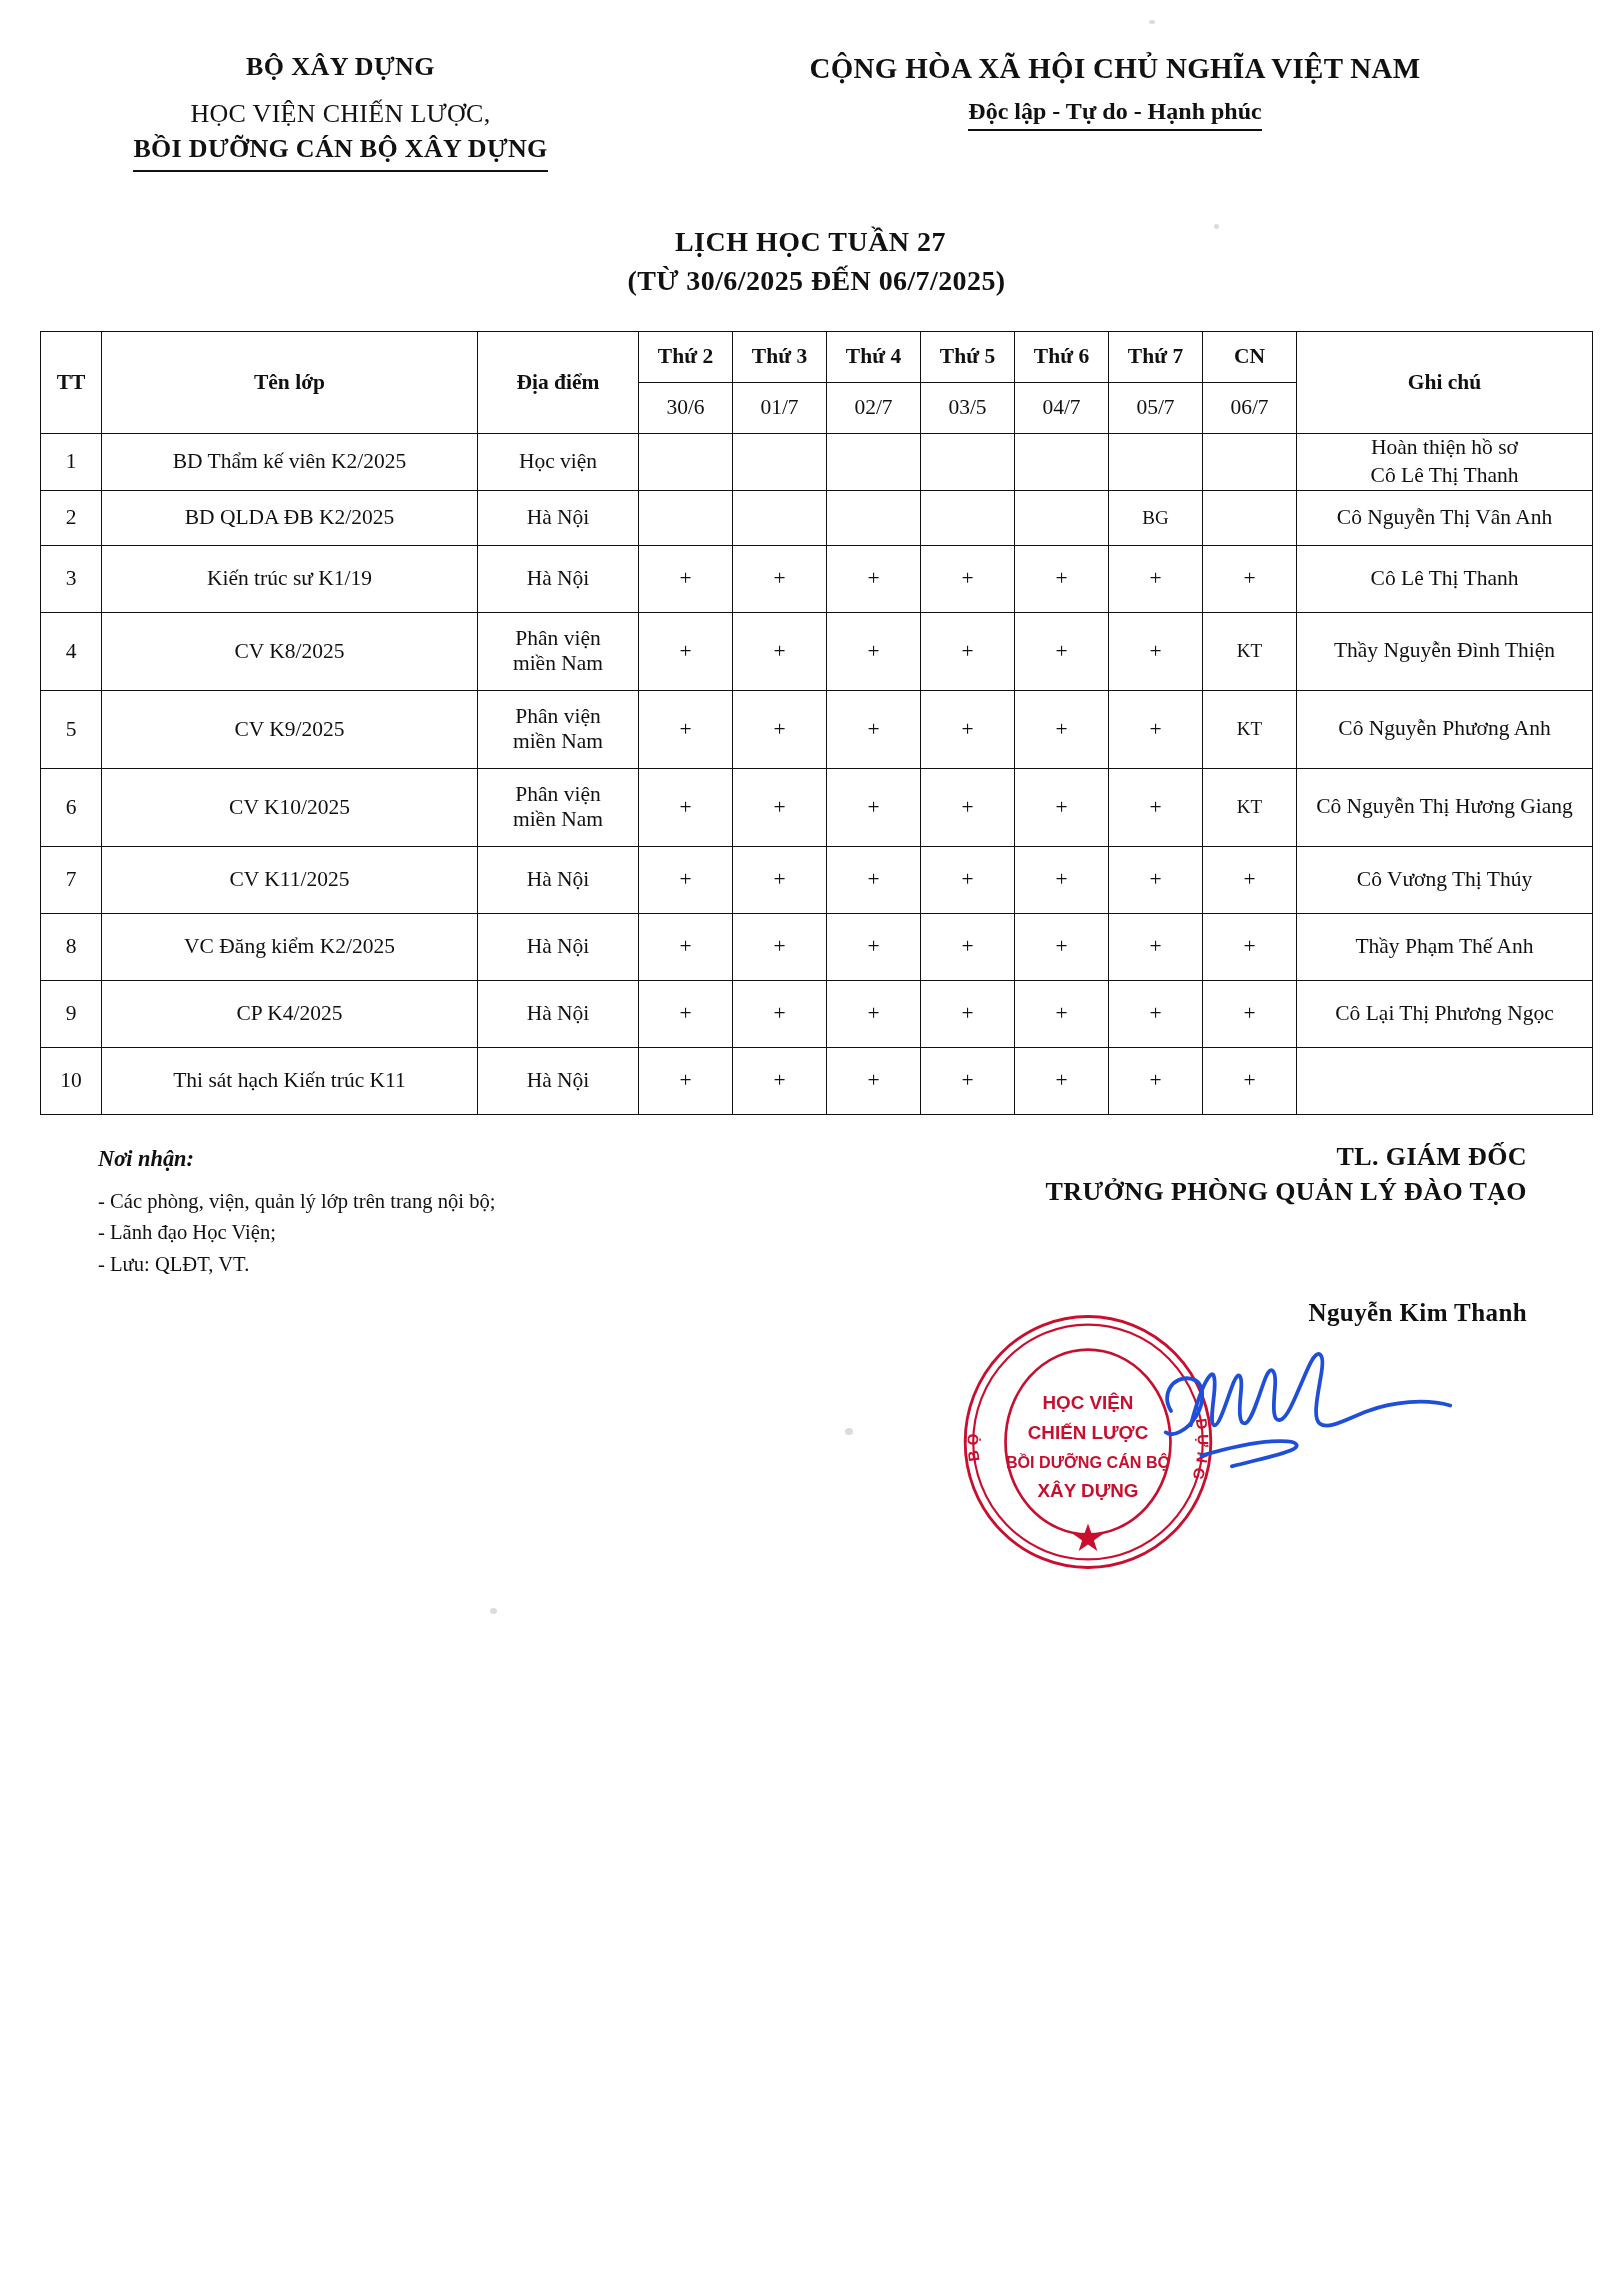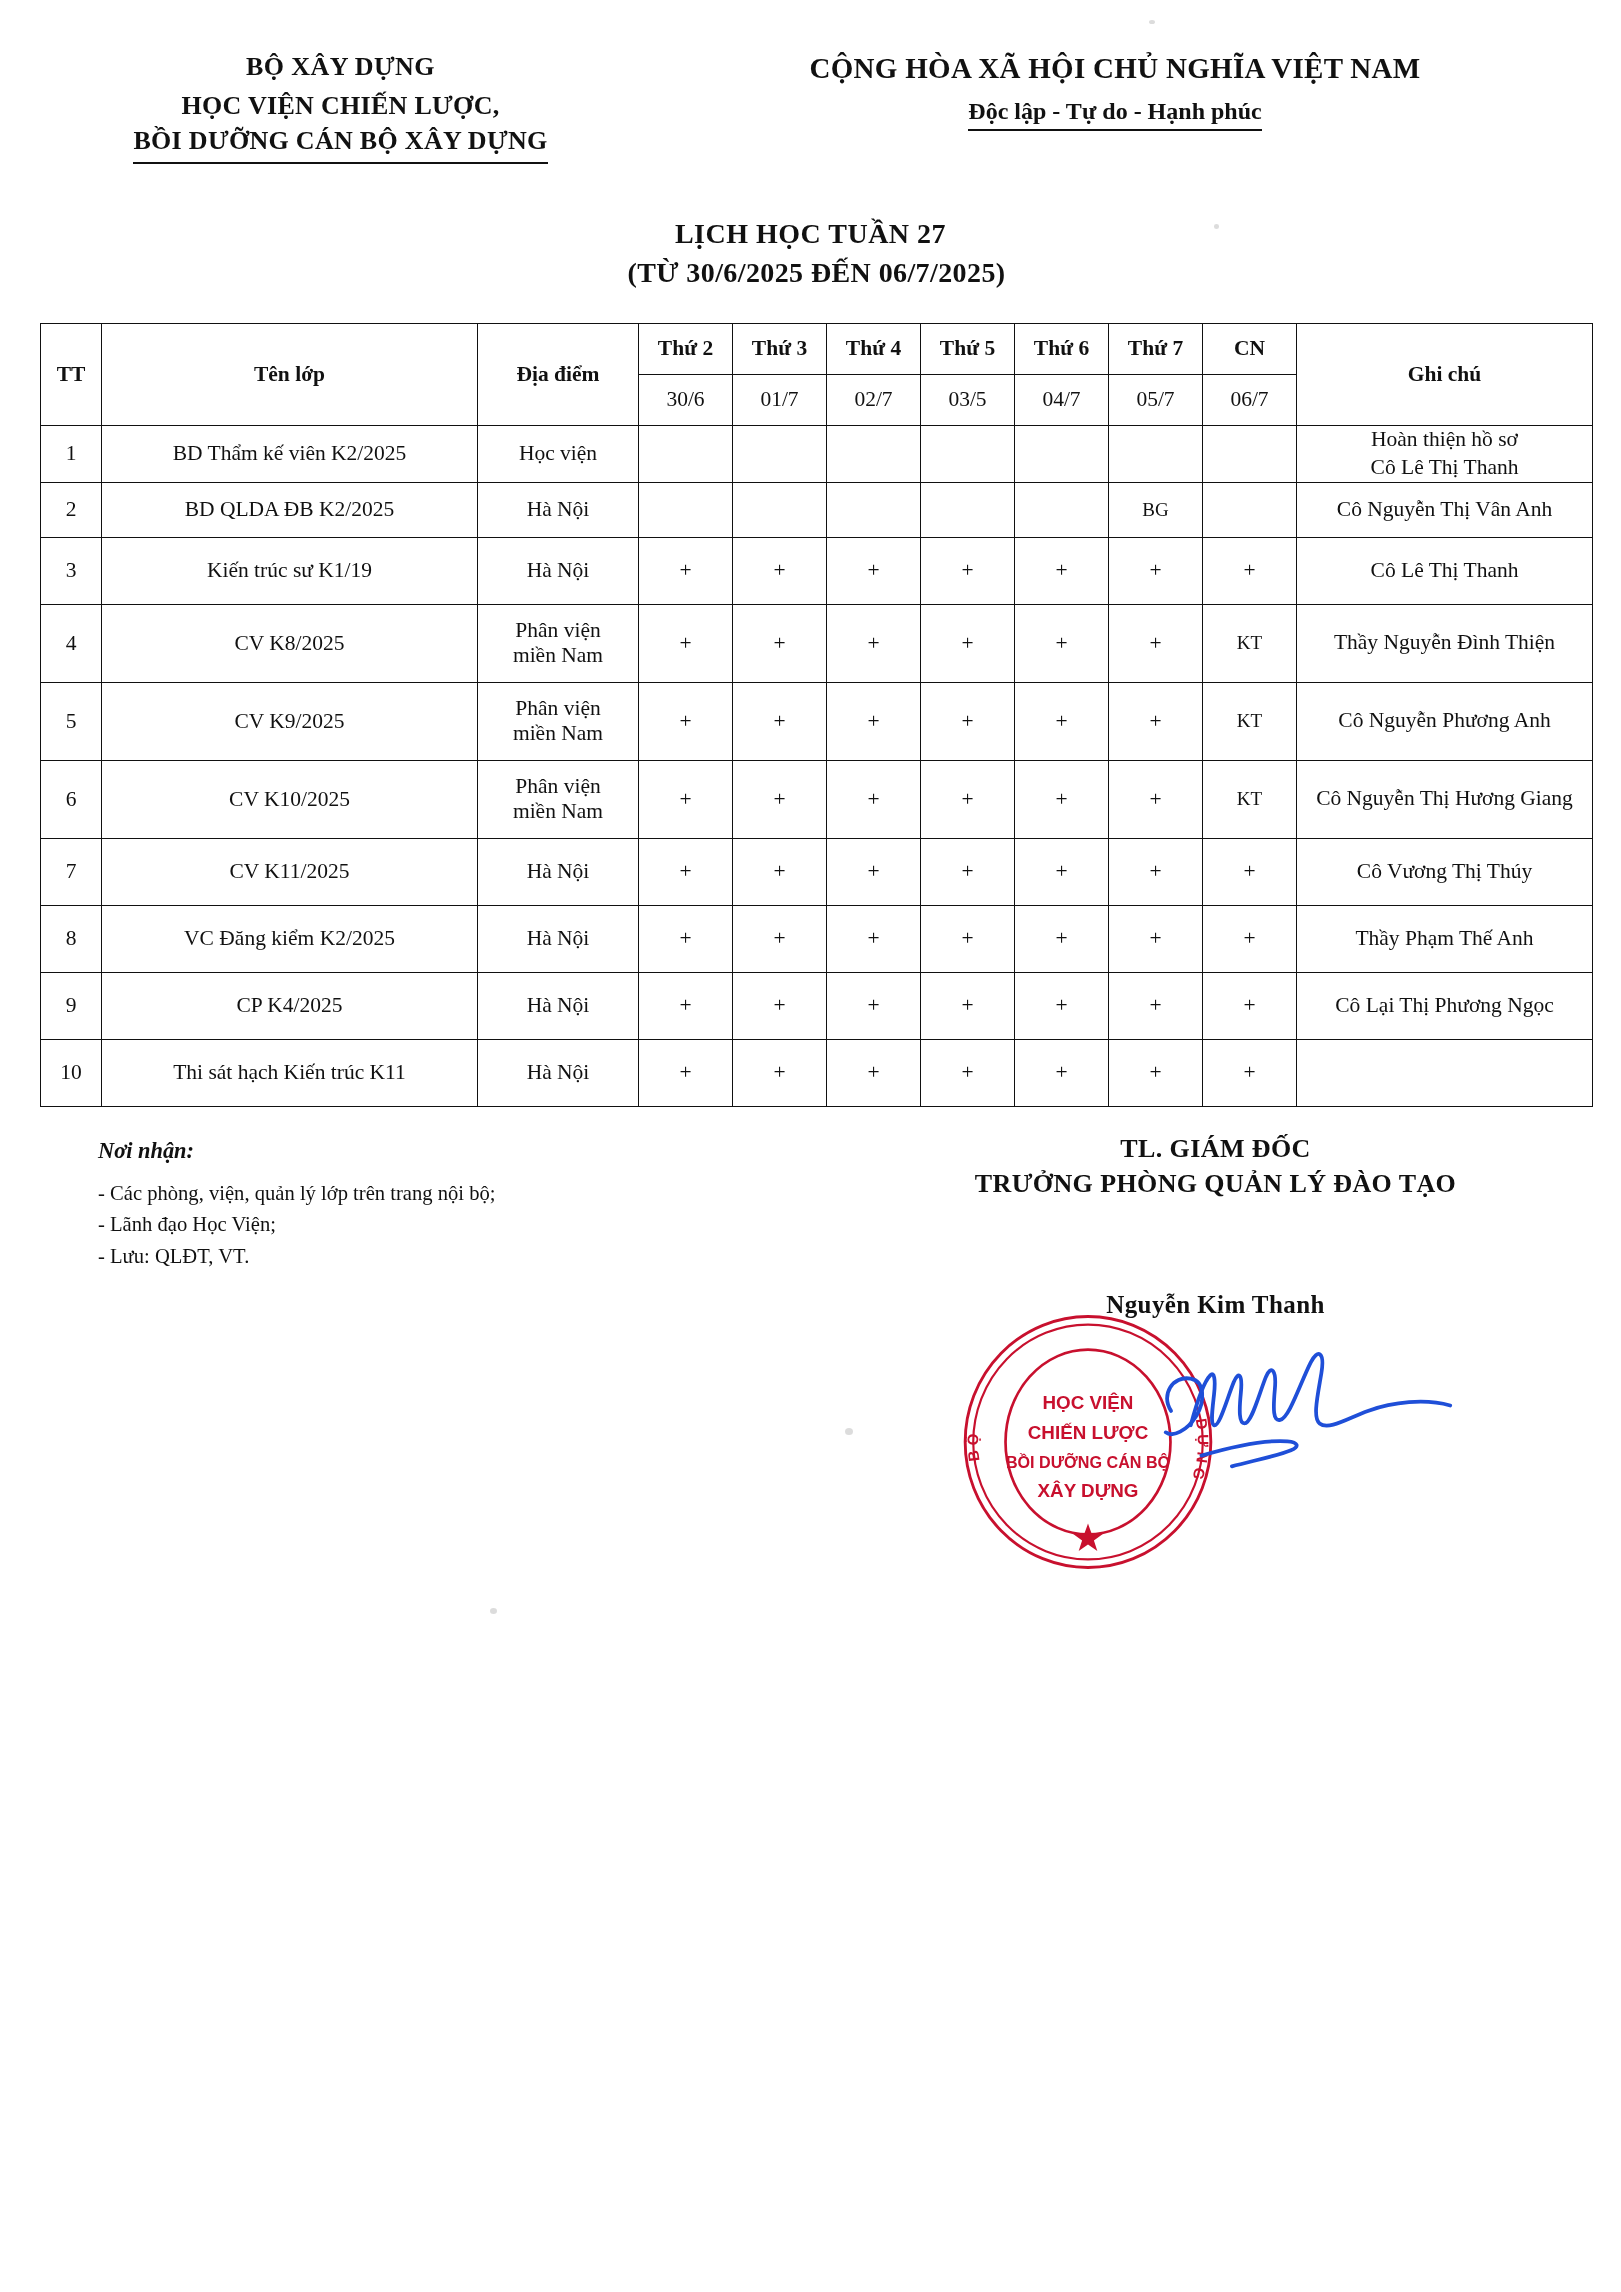--- a/index.html
+++ b/index.html
@@ -10,21 +10,21 @@
     position:relative;
     overflow:hidden;
   }
   .page{position:relative;width:1621px;height:2293px;background:#fff;}
 
   
   .header{display:flex;align-items:flex-start;padding-top:52px;}
   .hdr-left{width:681px;text-align:center;}
   .hdr-right{flex:1;text-align:center;padding-right:72px;}
   .org-line1{font-size:26px;font-weight:bold;letter-spacing:0.4px;}
-  .org-line2{font-size:26px;font-weight:bold;margin-top:9px;letter-spacing:0.3px;}
+  .org-line2{font-size:26px;font-weight:normal;margin-top:17px;letter-spacing:0.3px;}
   .org-line3{font-size:26px;font-weight:bold;margin-top:5.4px;letter-spacing:0.3px;
              display:inline-block;padding-bottom:5.4px;border-bottom:2.2px solid #111;}
   .nation{font-size:29px;font-weight:bold;letter-spacing:0.3px;}
   .motto{font-size:24px;font-weight:bold;margin-top:12.5px;display:inline-block;
          padding-bottom:4.5px;border-bottom:2.2px solid #111;}
 
   
   .title-block{text-align:center;margin-top:54px;}
   .title-main{font-size:28px;font-weight:bold;letter-spacing:0.5px;}
   .title-sub{font-size:28px;font-weight:bold;margin-top:7.2px;letter-spacing:0.4px;margin-left:12px;}
@@ -57,21 +57,21 @@
   td.cell-day.small{font-size:19px;}
   td.cell-note{font-size:19.7px;line-height:1.3;}
   tr.r-tall td{height:77px;}
   tr.r-short td{height:54px;}
   tr.r-mid td{height:66px;}
 
   
   .footer{display:flex;margin:27px 40px 0 40px;position:relative;}
   .recv{width:806px;padding-left:58px;font-size:20.6px;line-height:1.55;}
   .recv .recv-title{font-weight:bold;font-style:italic;font-size:22.4px;margin-bottom:9px;}
-  .sign{flex:1;text-align:center;position:relative;padding-right:54px;}
+  .sign{flex:1;text-align:right;position:relative;padding-right:54px;}
   .sign-l1{font-size:26px;font-weight:bold;letter-spacing:0.4px;}
   .sign-l2{font-size:26px;font-weight:bold;letter-spacing:0.4px;margin-top:5.4px;}
   .sign-name{font-size:25px;font-weight:bold;margin-top:92px;letter-spacing:0.4px;}
 
   
   .stamp{
     position:absolute;
     left:958px;top:1312px;
     width:260px;height:260px;
     pointer-events:none;

